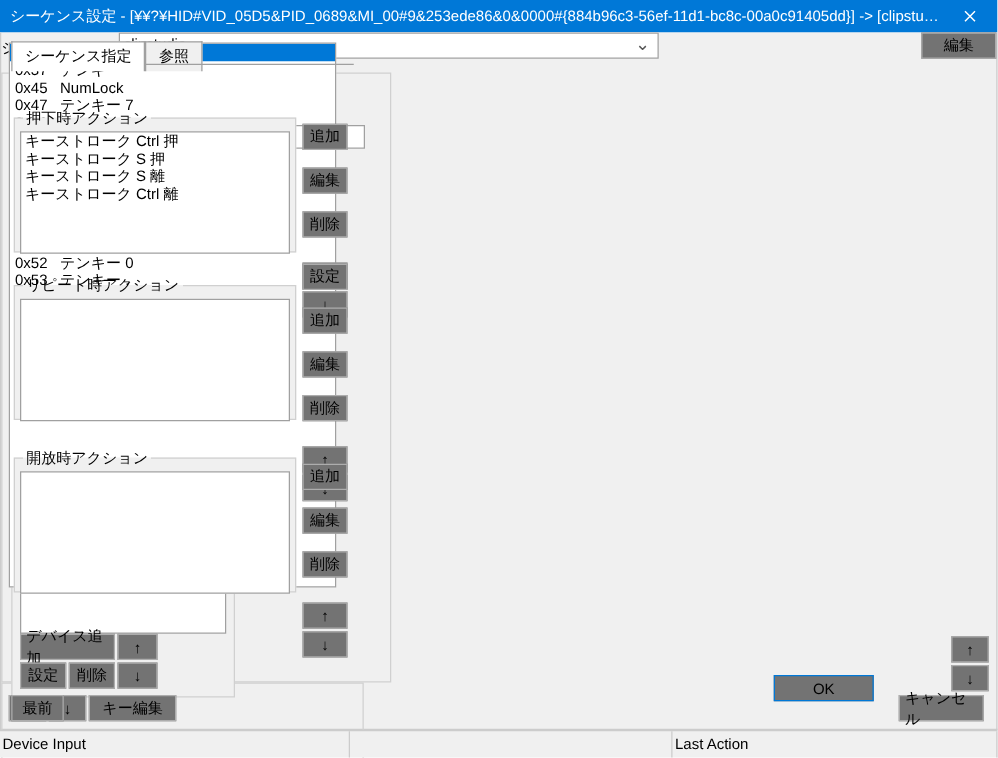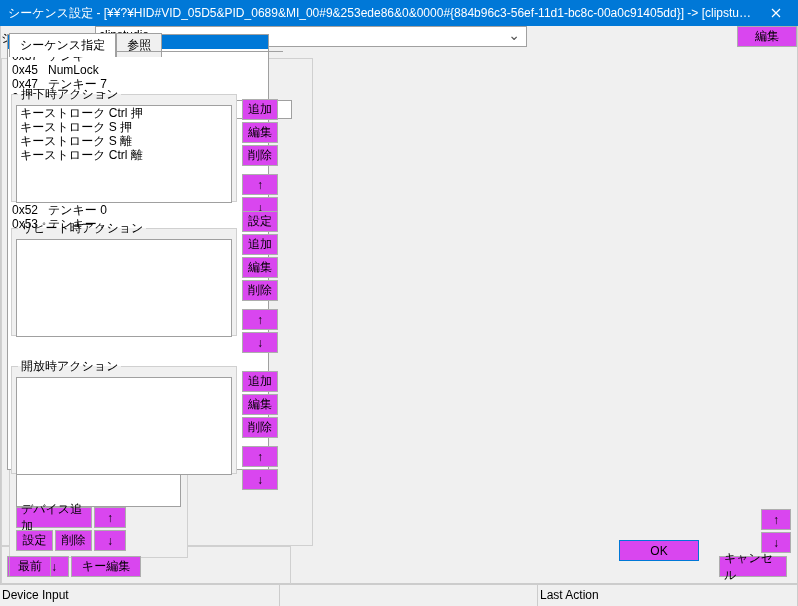--- a/index.html
+++ b/index.html
@@ -13,21 +13,21 @@
 .client { position: absolute; top: 26px; left: 0; right: 0; bottom: 22px; border: 1px solid #ccc; border-top: none; background: #f0f0f0; }
 
 fieldset { border: 1px solid #d0d0d0; margin: 0; padding: 6px; position: absolute; background: #f0f0f0; }
 legend { padding: 0 3px; }
 
 
 .grp-hid { left: 8px; top: 10px; width: 156px; height: 522px; }
 .hid-list { width: 100%; height: 448px; background: #fff; border: 1px solid #a0a0a0; overflow: hidden; }
 .hid-item { padding: 1px 3px; background: #0078d7; color: #fff; white-space: nowrap; cursor: default; }
 
-.btn { background: #d946ef; border: 1px solid #adadad; height: 21px; display: inline-flex; align-items: center; justify-content: center; cursor: pointer; padding: 0 4px; }
+.btn { background: #737373; border: 1px solid #adadad; height: 21px; display: inline-flex; align-items: center; justify-content: center; cursor: pointer; padding: 0 4px; }
 
 .hid-btns { position: absolute; left: 6px; bottom: 6px; display: grid; grid-template-columns: 76px 32px 32px; grid-template-rows: 21px 21px; gap: 2px; }
 .hid-btns .wide { grid-column: 1 / 2; }
 .hid-btns .half { width: 37px; }
 .hid-btns-row2 { display: flex; gap: 2px; grid-column: 1 / 2; }
 
 
 .grp-seqset { left: 172px; top: 10px; width: 610px; height: 32px; border: none; }
 .seqset-label { position: absolute; left: 0; top: 4px; }
 .seqset-select { position: absolute; left: 94px; top: 0; width: 432px; height: 21px; background: #fff; border: 1px solid #a0a0a0; padding: 1px 3px; }
@@ -49,21 +49,21 @@
 .tab { border: 1px solid #a0a0a0; border-bottom: none; padding: 3px 10px; background: #f0f0f0; position: relative; top: 1px; cursor: pointer; }
 .tab.active { background: #fff; z-index: 2; }
 .tab-underline { position: absolute; left: 8px; top: 25px; width: 274px; height: 1px; background: #a0a0a0; }
 
 .seqname-row { position: absolute; left: 12px; top: 34px; display: flex; align-items: center; gap: 6px; margin-top: 40px; }
 .seqname-input { width: 200px; height: 19px; border: 1px solid #a0a0a0; background: #fff; }
 
 .action-group { position: absolute; border: 1px solid #d0d0d0; }
 .action-group legend { padding: 0 3px; }
 .action-list { background: #fff; border: 1px solid #a0a0a0; position: absolute; left: 4px; top: 2px; }
-.action-btns { position: absolute; right: -42px; display: flex; flex-direction: column; gap: 2px; }
+.action-btns { position: absolute; right: -42px; display: flex; flex-direction: column; gap: 14px; }
 .abtn { width: 36px; height: 21px; }
 .arrow-pair { display: flex; flex-direction: column; gap: 2px; margin-top: 6px; }
 
 .grp-press   { left: 10px; top: 60px;  width: 226px; height: 116px; }
 .grp-repeat  { left: 10px; top: 194px; width: 226px; height: 116px; }
 .grp-release { left: 10px; top: 332px; width: 226px; height: 116px; }
 
 .grp-press .action-list, .grp-repeat .action-list, .grp-release .action-list { width: 216px; height: 98px; }
 .action-item { padding: 0 3px; line-height: 14px; }
 

